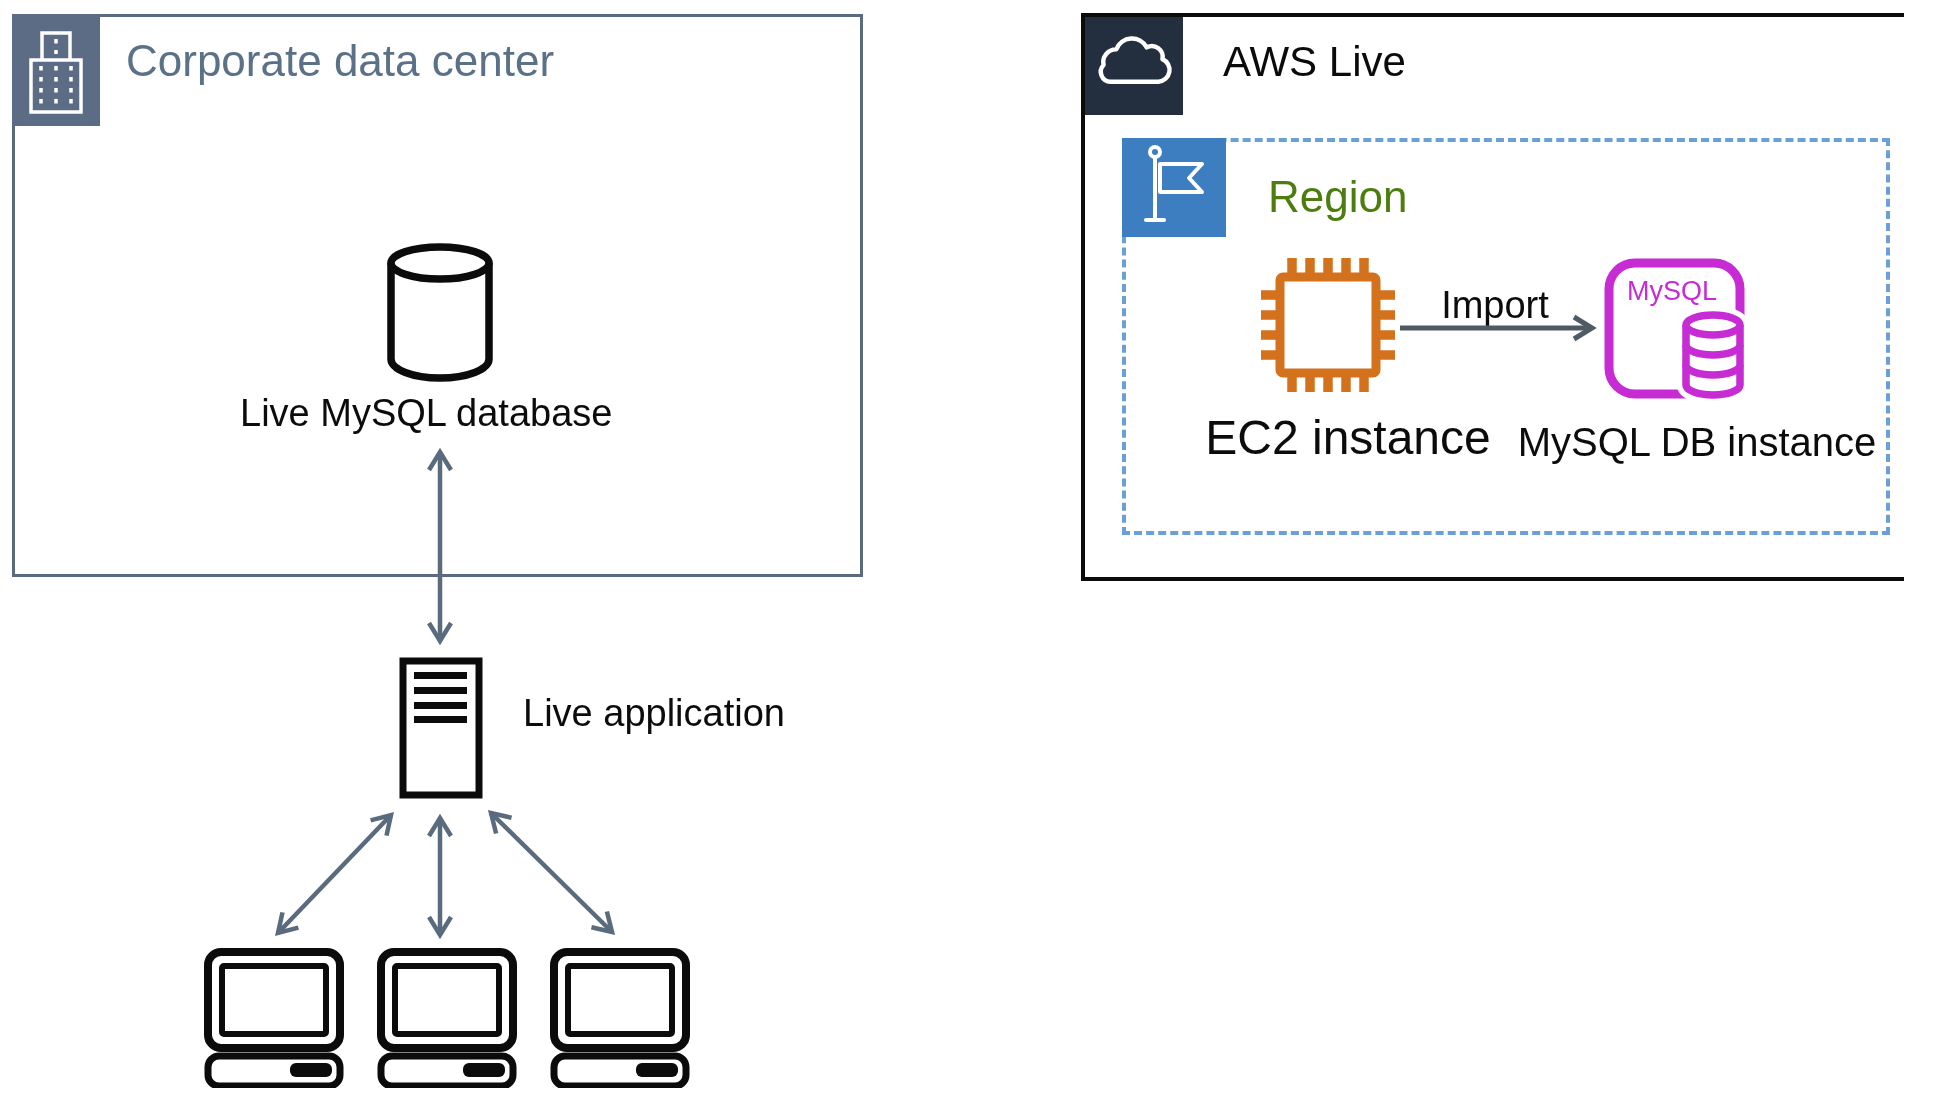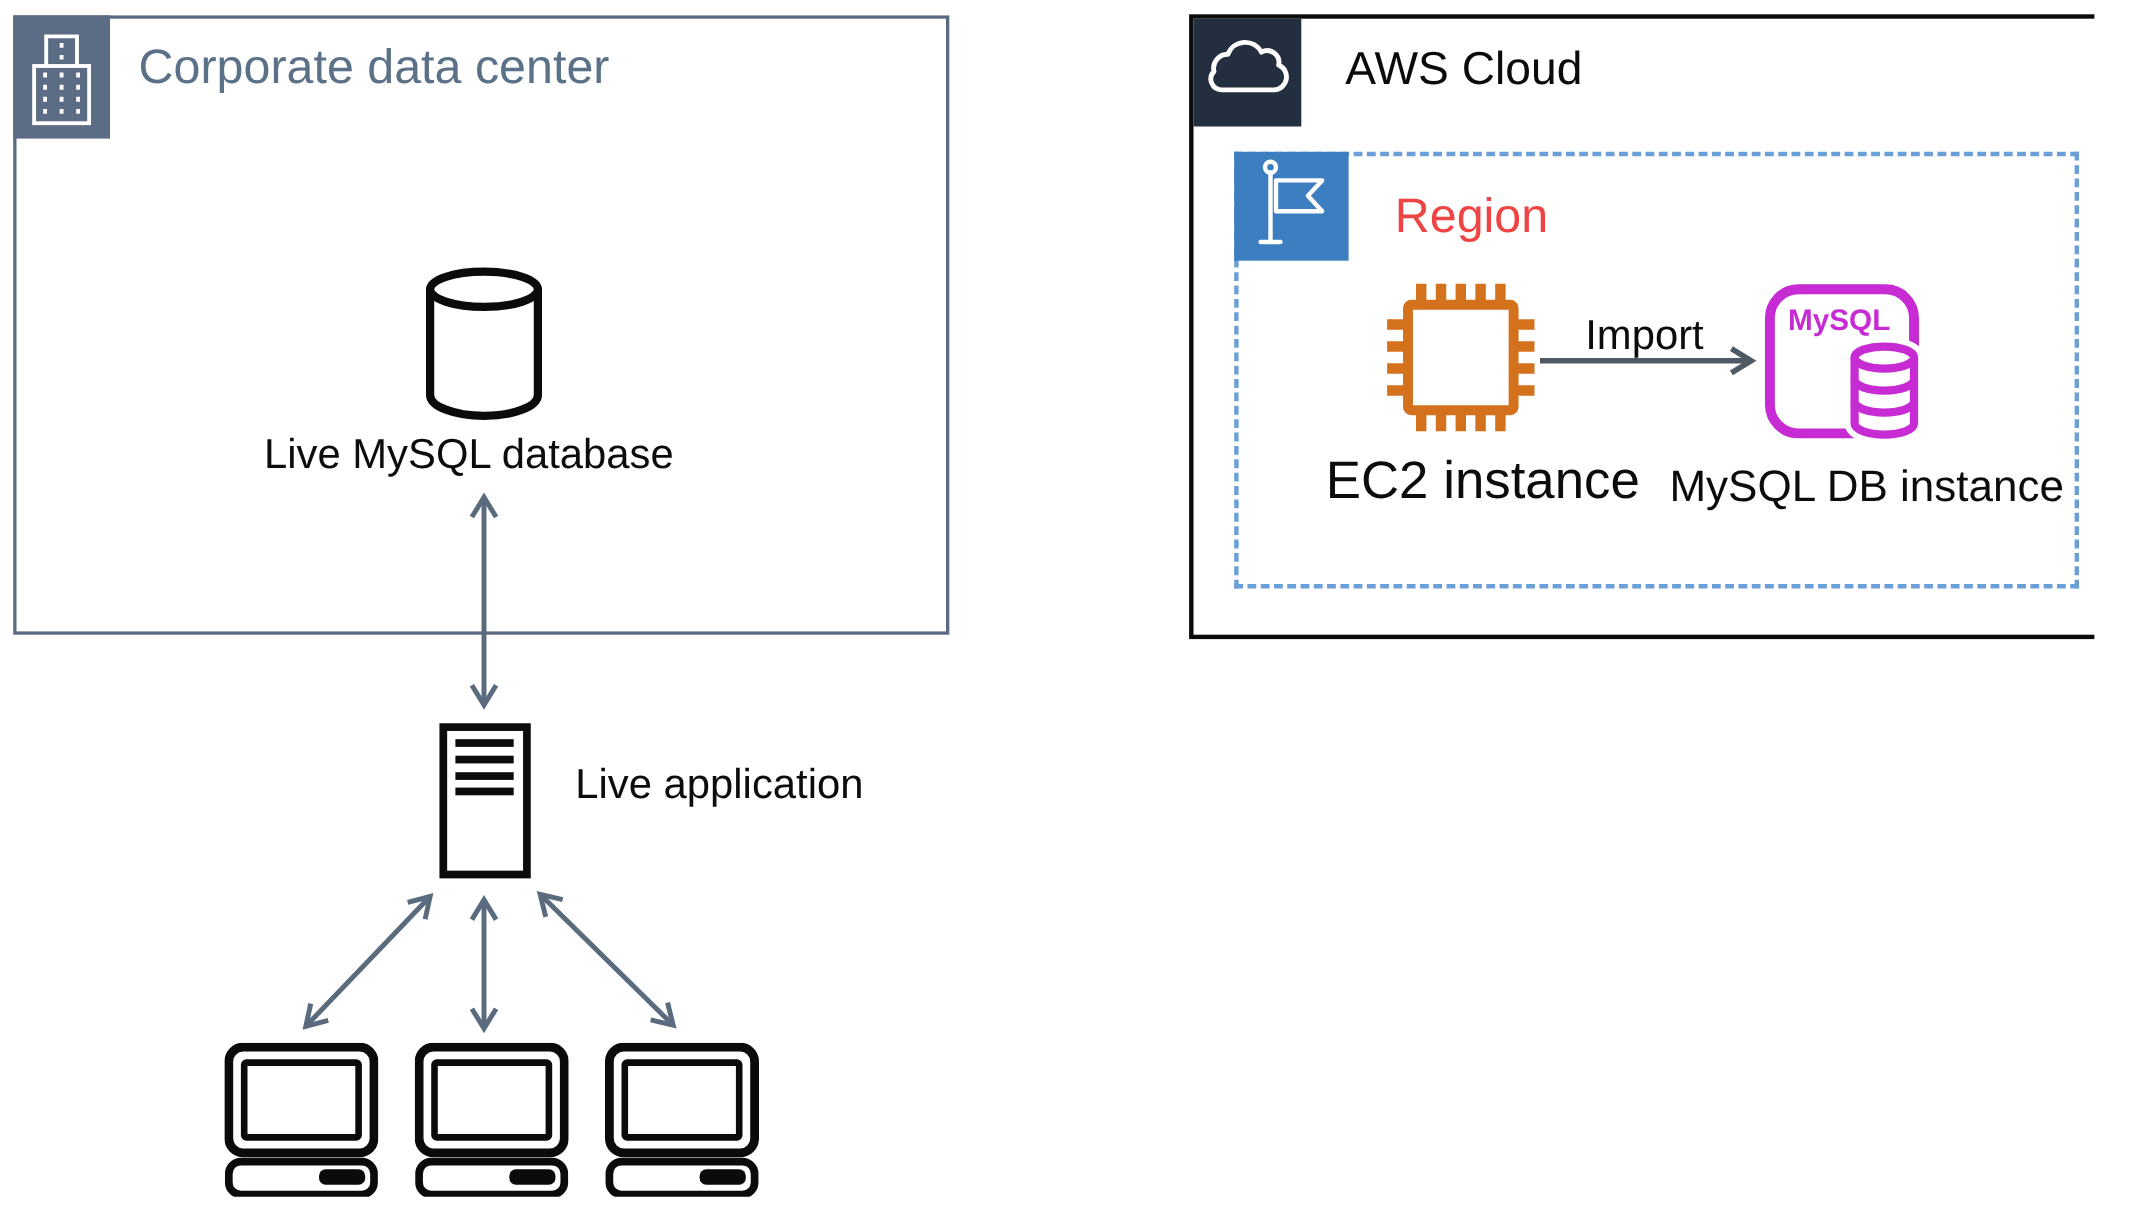--- a/index.html
+++ b/index.html
@@ -11,29 +11,29 @@
   .abs{position:absolute;}
   
   .corp-box{left:12px;top:14px;width:845px;height:557px;border:3px solid #5a6b80;}
   .corp-hdr{left:12px;top:14px;width:88px;height:112px;background:#5b6c84;display:flex;align-items:center;justify-content:center;}
   .corp-title{left:126px;top:36px;font-size:44px;color:#5a7187;white-space:nowrap;}
   .aws-box{left:1081px;top:13px;width:840px;height:560px;border:4px solid #0b0b0b;}
   .aws-hdr{left:1085px;top:17px;width:98px;height:98px;background:#232f3e;display:flex;align-items:center;justify-content:center;}
   .aws-title{left:1223px;top:38px;font-size:42px;color:#0b0b0b;white-space:nowrap;}
   .region-box{left:1122px;top:138px;width:760px;height:389px;border:4px dashed #6b9fd8;}
   .region-hdr{left:1122px;top:138px;width:104px;height:99px;background:#3d7ec0;display:flex;align-items:center;justify-content:center;}
-  .region-title{left:1268px;top:172px;font-size:44px;color:#ef4444;white-space:nowrap;}
+  .region-title{left:1268px;top:172px;font-size:44px;color:#4d7c0f;white-space:nowrap;}
   
   .lbl{color:#0c0c0c;font-size:38px;white-space:nowrap;}
   .db-lbl{left:240px;top:392px;width:400px;text-align:left;}
   .app-lbl{left:523px;top:692px;text-align:center;}
   .ec2-lbl{left:1198px;top:410px;width:300px;text-align:center;font-size:48px;}
   .import-lbl{left:1395px;top:284px;width:200px;text-align:center;}
   .mysql-lbl{left:1497px;top:420px;width:400px;text-align:center;font-size:40px;}
-  .mysql-logo{left:1617px;top:276px;width:110px;text-align:center;font-size:27px;font-weight:bold;color:#c62bd4;letter-spacing:0px;}
+  .mysql-logo{left:1617px;top:276px;width:110px;text-align:center;font-size:27px;font-weight:normal;color:#c62bd4;letter-spacing:0px;}
   svg{display:block;}
 </style>
 </head>
 <body>
 
 <div id="canvas">
 
   <div class="abs corp-box"></div>
   <div class="abs corp-hdr">
     <span>
@@ -104,21 +104,21 @@
   </span>
 
   <div class="abs aws-box"></div>
   <div class="abs aws-hdr">
     <span>
       <svg width="98" height="98" viewBox="0 0 100 100">
         <path d="M26,66 A10,10 0 0 1 19,49 A13,13 0 0 1 32,33 A17,17 0 0 1 63,31 A11,11 0 0 1 79,43 A12,12 0 0 1 75,66 Z" fill="none" stroke="#ffffff" stroke-width="4.5" stroke-linejoin="round" stroke-linecap="round"></path>
       </svg>
     </span>
   </div>
-  <span class="abs aws-title">AWS Cloud</span>
+  <span class="abs aws-title">AWS Live</span>
 
   <div class="abs region-box"></div>
   <div class="abs region-hdr">
     <span>
       <svg width="104" height="99" viewBox="0 0 104 99">
         <g fill="none" stroke="#ffffff" stroke-width="4" stroke-linejoin="round" stroke-linecap="round">
           <circle cx="33" cy="14" r="5"></circle>
           <path d="M33,19 L33,82"></path>
           <path d="M24,82 L42,82"></path>
           <path d="M38,26 L80,26 L67,40 L80,54 L38,54 Z"></path>

